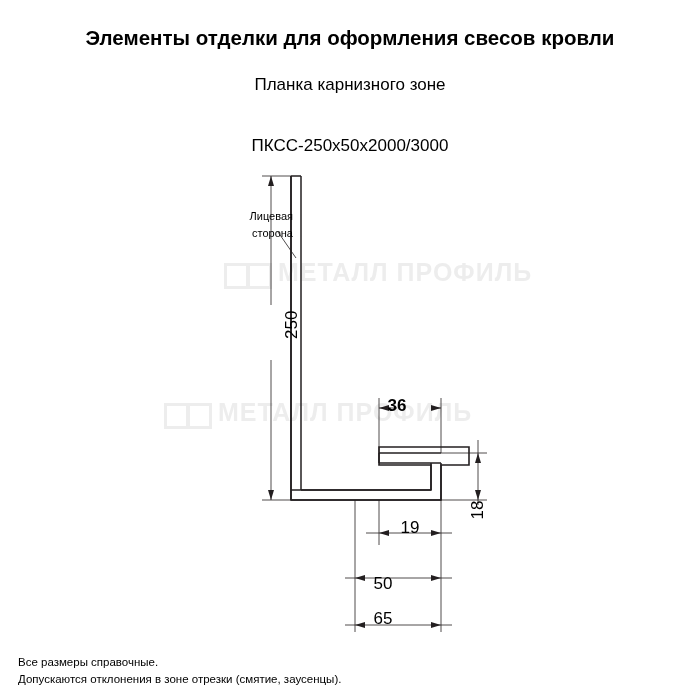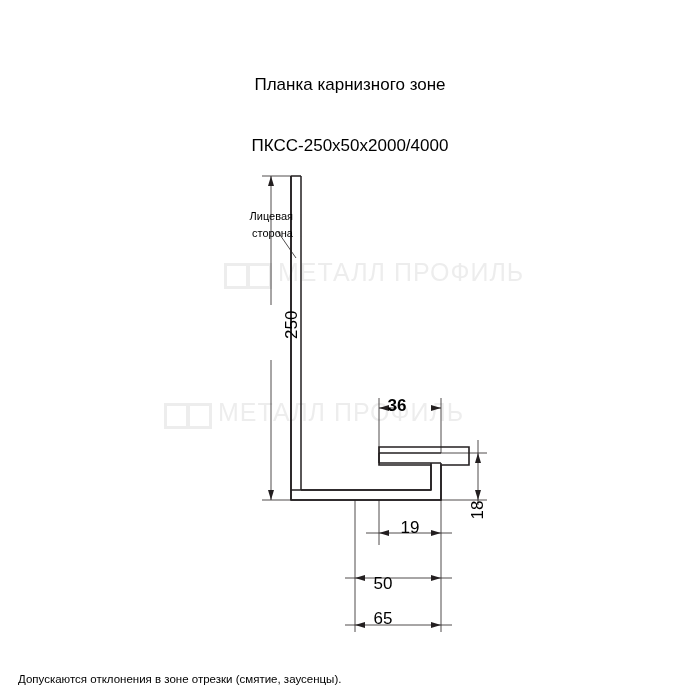--- a/index.html
+++ b/index.html
@@ -59,21 +59,21 @@
     left: 18px;
     bottom: 12px;
     font-size: 11.5px;
     line-height: 17px;
     color: #000;
   }
   .wm {
     position: absolute;
     opacity: 0.12;
     color: #6f6f6f;
-    font-weight: normal;
+    font-weight: bold;
     white-space: nowrap;
     pointer-events: none;
     font-family: "Liberation Sans", sans-serif;
     padding-left: 12px;
   }
   .wm1 {
     left: 212px;
     top: 258px;
     font-size: 25px;
     letter-spacing: 1px;
@@ -109,26 +109,27 @@
     position: absolute;
     font-size: 17px;
     text-align: center;
   }
 </style>
 </head>
 <body>
 
 <div class="page">
 
+  <div class="title">Элементы отделки для оформления свесов кровли</div>
 
   <div class="subtitle">
     <div>Планка карнизного зоне</div>
   </div>
 
-  <div class="code">ПКСС-250х50х2000/4000</div>
+  <div class="code">ПКСС-250х50х2000/3000</div>
 
   <div class="wm wm1">
     <span class="wm-logo">
       <span class="b1"></span><span class="b2"></span>
     </span><span>МЕТАЛЛ ПРОФИЛЬ</span>
   </div>
   <div class="wm wm2">
     <span class="wm-logo">
       <span class="b1"></span><span class="b2"></span>
     </span><span>МЕТАЛЛ ПРОФИЛЬ</span>
@@ -216,16 +217,17 @@
   </div>
 
   <div class="dimtext" style="left:279px; top:316px; width:26px; transform: rotate(-90deg); transform-origin: center;">250</div>
   <div class="dimtext" style="left:381px; top:396px; width:32px;font-weight:bold;">36</div>
   <div class="dimtext" style="left:464px; top:500px; width:28px; transform: rotate(-90deg); transform-origin: center;">18</div>
   <div class="dimtext" style="left:395px; top:518px; width:30px;">19</div>
   <div class="dimtext" style="left:366px; top:574px; width:34px;">50</div>
   <div class="dimtext" style="left:366px; top:609px; width:34px;">65</div>
 
   <div class="footnotes">
+    <div>Все размеры справочные.</div>
     <div>Допускаются отклонения в зоне отрезки (смятие, заусенцы).</div>
   </div>
 
 </div>
 
 </body></html>

